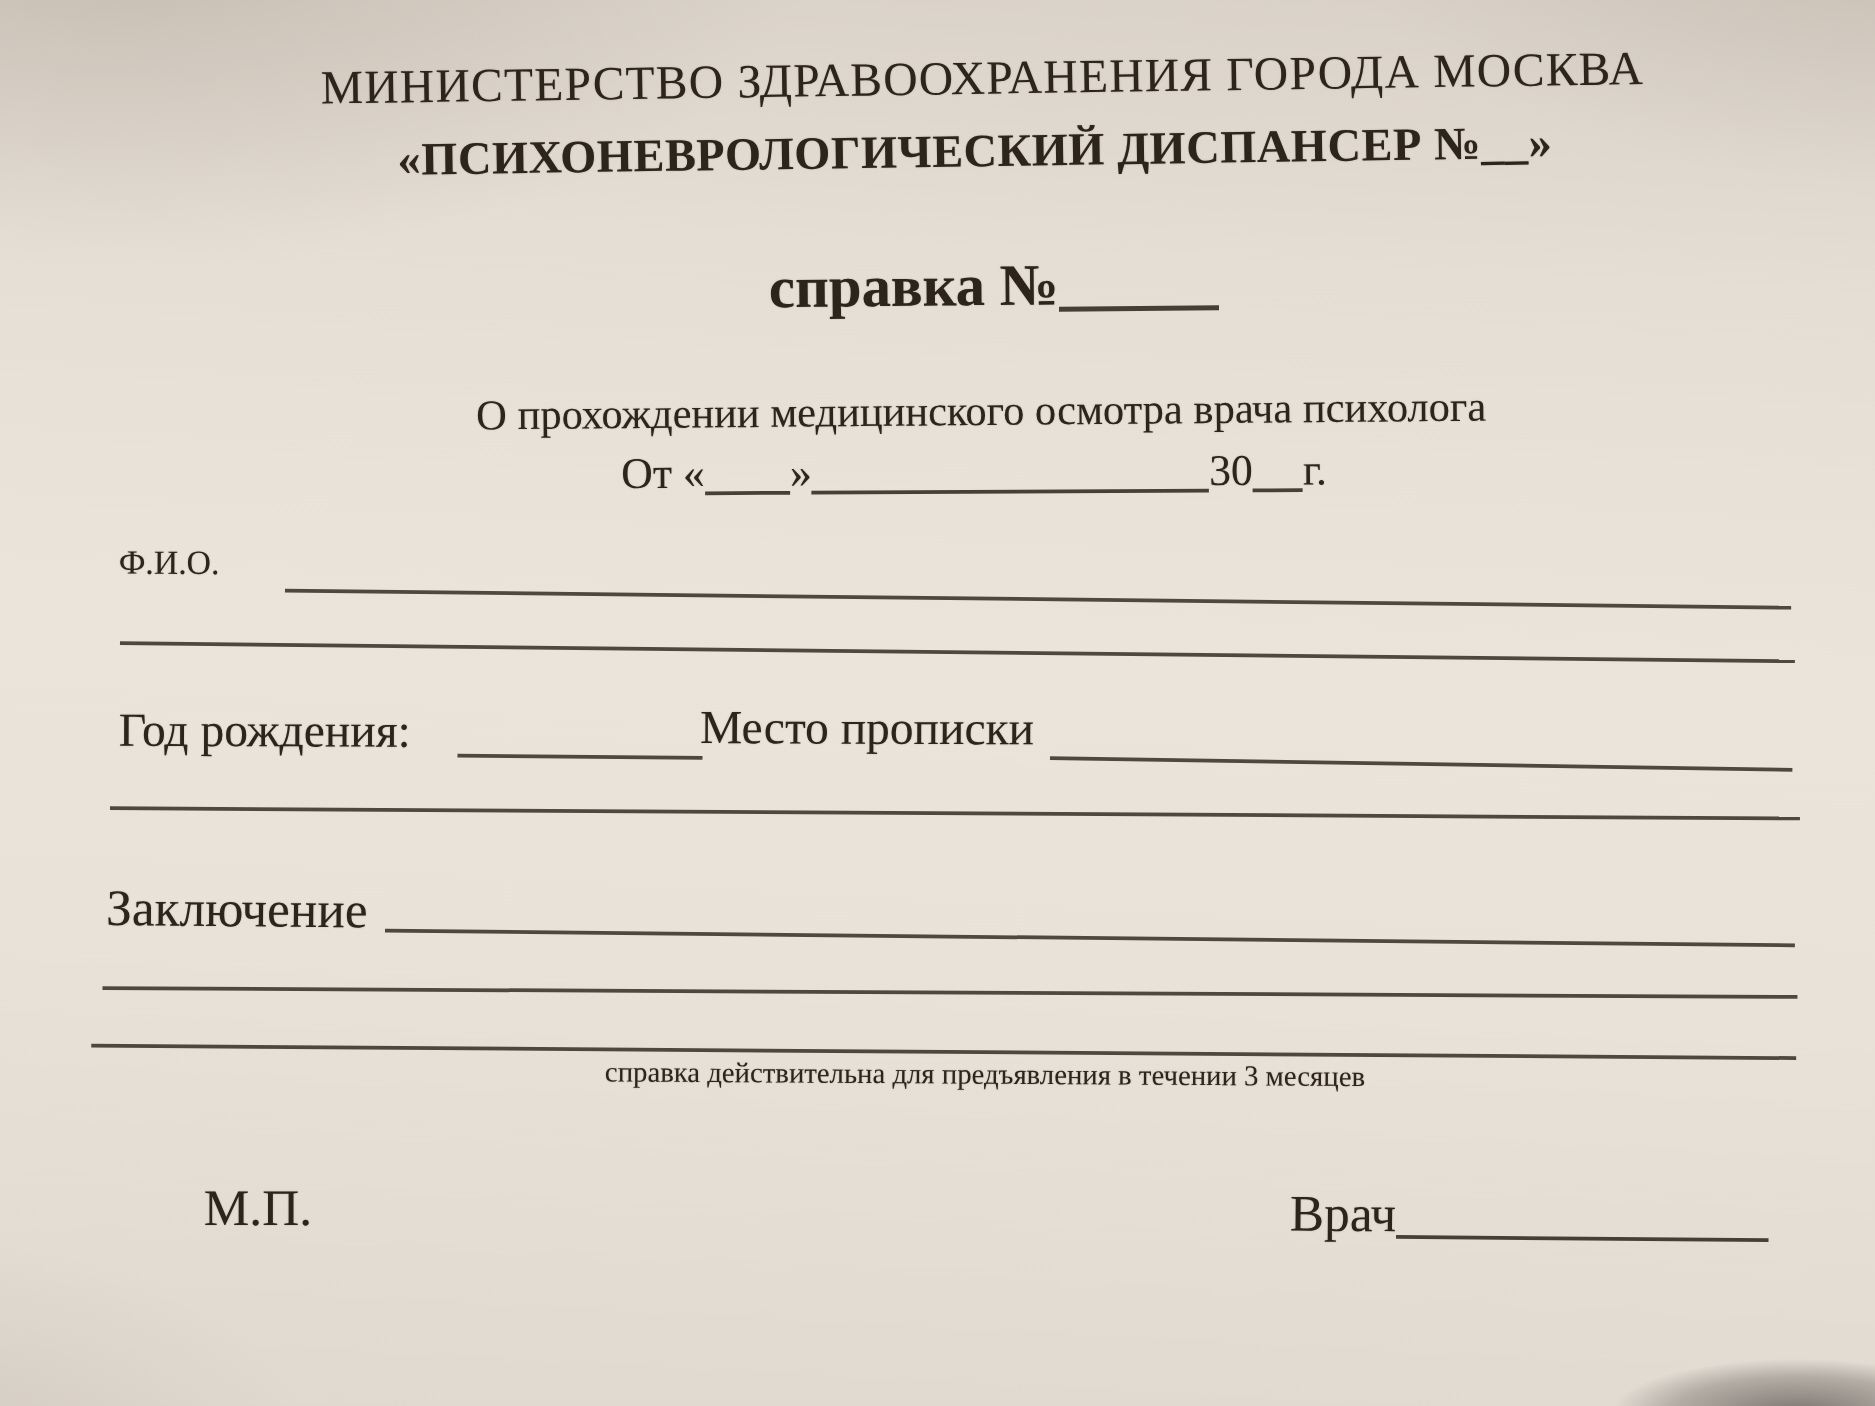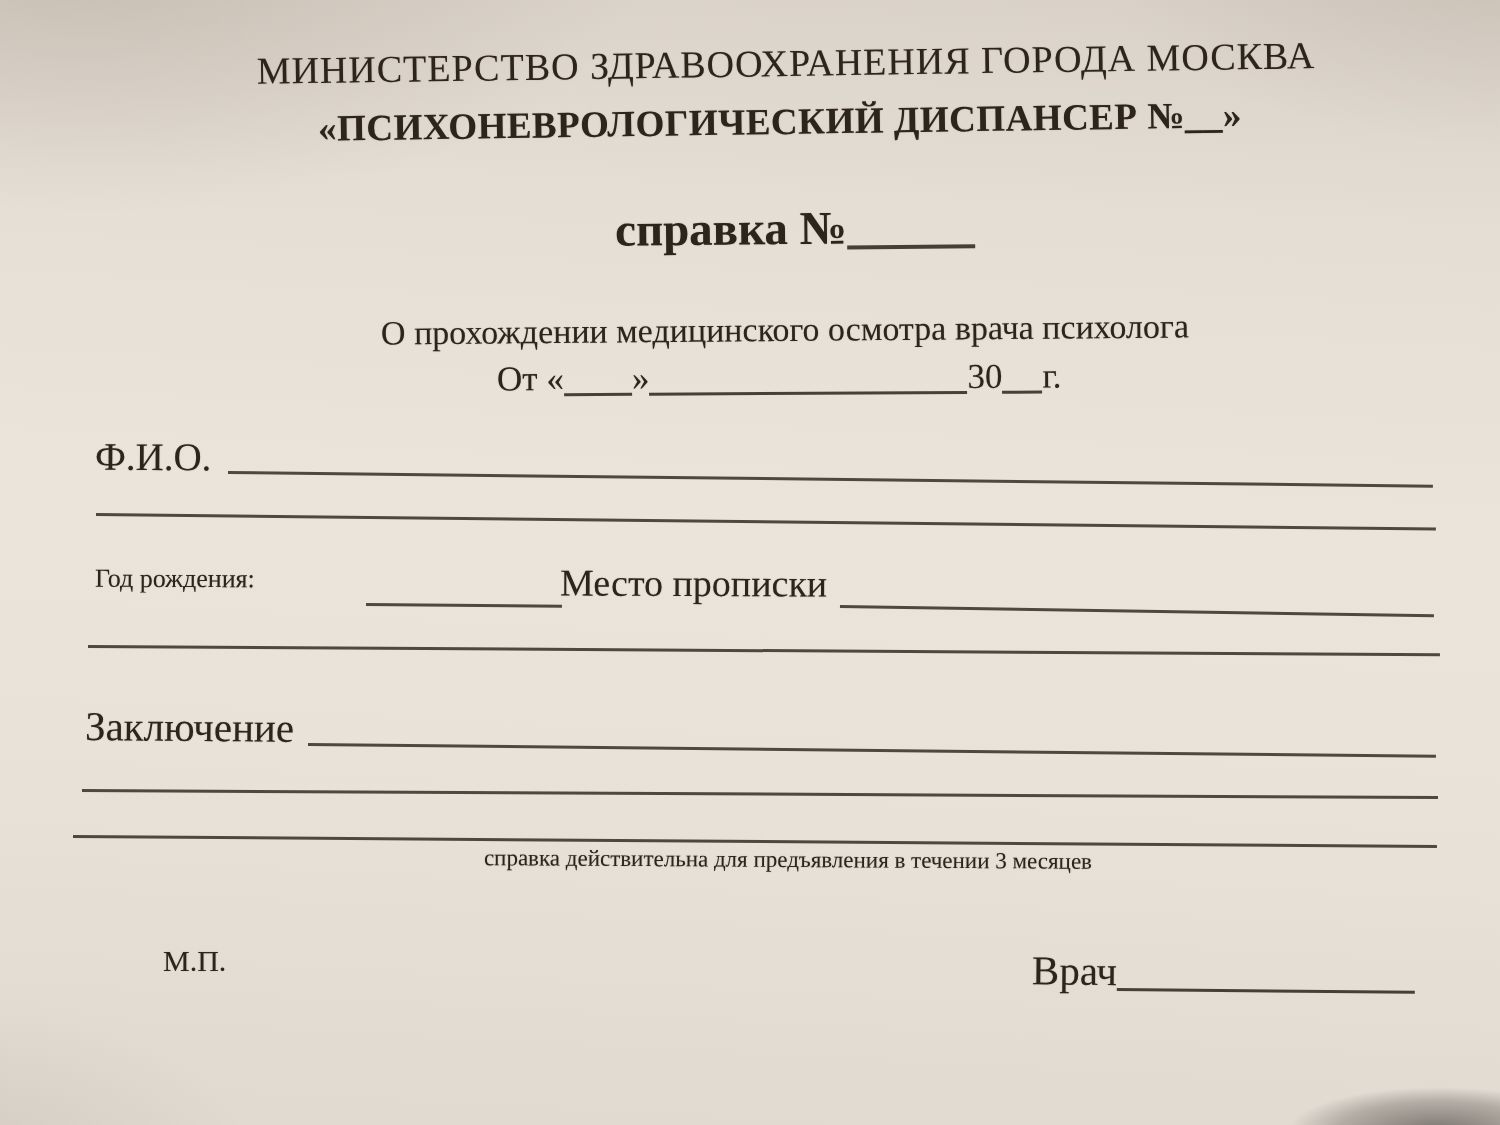--- a/index.html
+++ b/index.html
@@ -24,26 +24,26 @@
   .rule{position:absolute;height:0;border-top:3px solid rgba(58,49,40,0.88);transform-origin:0 0;}
 
   .ministry{top:44px;font-size:38px;letter-spacing:1px;transform:translateX(36px) rotate(-0.85deg);}
   .dispensary{top:103px;font-size:37px;font-weight:700;letter-spacing:0.5px;transform:translateX(30px) rotate(-0.85deg);}
   .title-row{top:200px;font-size:47px;font-weight:700;transform:translateX(45px) rotate(-0.55deg);}
   .title-row .blank{width:128px;border-bottom-width:4px;}
   .subtitle{top:313px;font-size:34px;transform:translateX(35px) rotate(-0.5deg);}
   .date-row{left:497px;top:356px;font-size:35px;transform:rotate(-0.3deg);}
   .b-day{width:68px;}.b-month{width:318px;}.b-year{width:40px;}
 
-  .fio-label{left:95px;top:437px;font-size:39px;transform:rotate(0.3deg);}
-  .god-label{left:95px;top:566px;font-size:26px;transform:rotate(0.2deg);}
+  .fio-label{left:95px;top:437px;font-size:27px;transform:rotate(0.3deg);}
+  .god-label{left:95px;top:566px;font-size:38px;transform:rotate(0.2deg);}
   .mesto-label{left:560px;top:564px;font-size:38px;transform:rotate(0.25deg);}
   .zakl-label{left:85px;top:707px;font-size:41px;transform:rotate(0.5deg);}
   .note{top:848px;font-size:23px;transform:translateX(38px) rotate(0.35deg);}
-  .stamp{left:163px;top:946px;font-size:30px;}
+  .stamp{left:163px;top:946px;font-size:41px;}
   .vrach-row{left:1032px;top:948px;font-size:41px;transform:rotate(0.5deg);}
   .b-vrach{width:298px;}
 
   .r-fio{left:228px;top:471px;width:1205px;transform:rotate(0.65deg);}
   .r-h1{left:96px;top:513px;width:1340px;transform:rotate(0.62deg);}
   .r-god{left:366px;top:603px;width:196px;transform:rotate(0.5deg);}
   .r-mesto{left:840px;top:605px;width:594px;transform:rotate(0.9deg);}
   .r-h2{left:88px;top:645px;width:1352px;transform:rotate(0.35deg);}
   .r-zakl{left:308px;top:743px;width:1128px;transform:rotate(0.6deg);}
   .r-h3{left:82px;top:789px;width:1356px;transform:rotate(0.3deg);}

